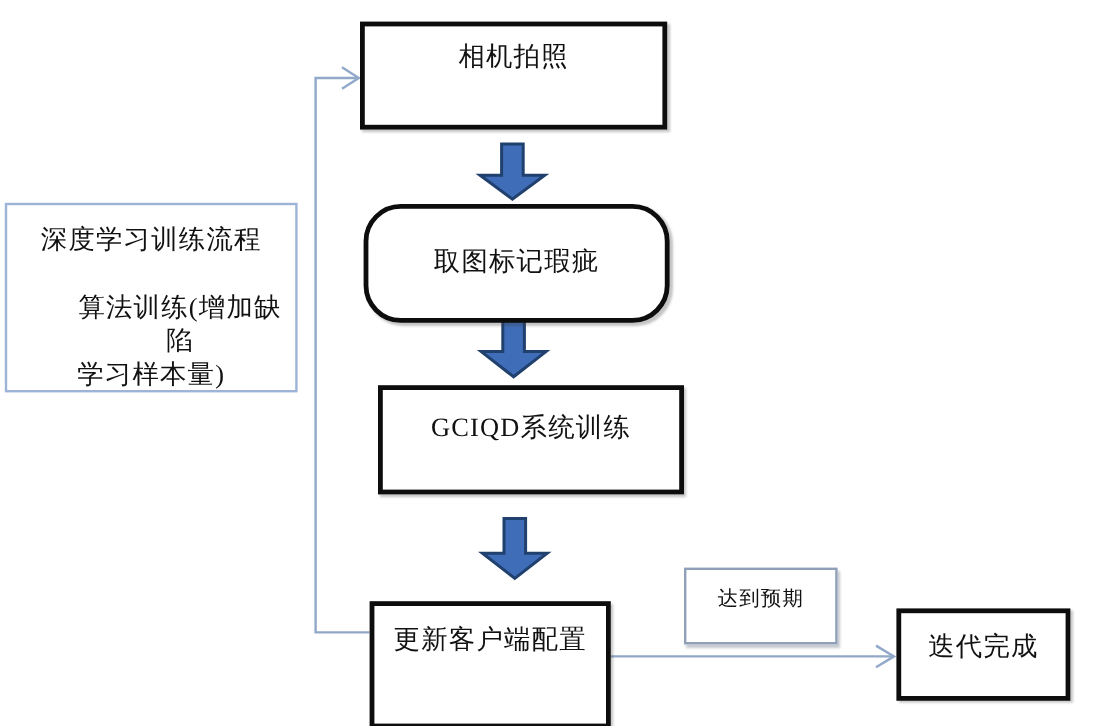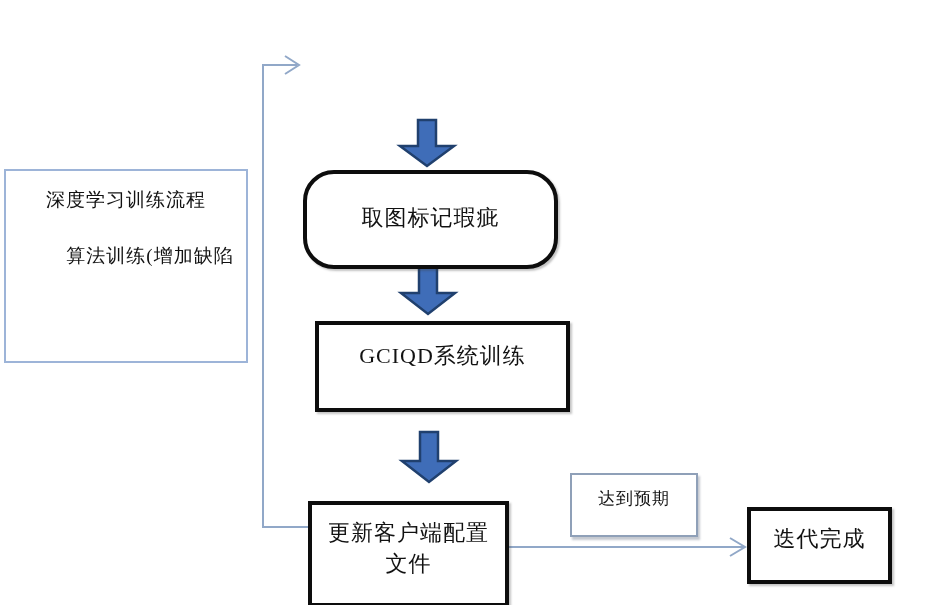--- a/index.html
+++ b/index.html
@@ -38,22 +38,22 @@
     border-width: 2px;
     box-shadow: 2px 3px 2px rgba(90,100,120,0.35);
   }
   #node-camera   { left: 300px; top: 18px;  width: 256px; height: 90px;  padding-top: 10px; }
   #node-mark     { left: 303px; top: 170px; width: 255px; height: 99px;  padding-top: 29px; border-radius: 31px; }
   #node-train    { left: 315px; top: 321px; width: 255px; height: 91px;  padding-top: 16px; font-size: 22px; }
   #node-update   { left: 308px; top: 501px; width: 201px; height: 106px; padding-top: 12px; line-height: 31px; }
   #node-done     { left: 747px; top: 507px; width: 145px; height: 77px;  padding-top: 13px; }
   #node-expected { left: 570px; top: 473px; width: 128px; height: 64px;  padding-top: 12px;
                    border-color: #8fa0b8; font-size: 17px; }
-  #note-box      { left: 4px;   top: 169px; width: 244px; height: 194px; padding-top: 15px;
-                   border-color: #9db4d8; font-size: 19px; line-height: 28px;
+  #note-box      { left: 4px;   top: 169px; width: 244px; height: 158px; padding-top: 15px;
+                   border-color: #9db4d8; font-size: 22px; line-height: 28px;
                    box-shadow: none; }
   .note-line.gap { margin-top: 28px; margin-left: 48px; }
 </style>
 </head>
 <body>
 
 <div class="canvas">
 
   <svg class="connector-layer" width="930" height="605" viewBox="0 0 930 605">
 
@@ -64,34 +64,37 @@
     <polyline points="730,538 745,547 730,556" fill="none" stroke-width="2" stroke="#91a8c8"></polyline>
 
     <polygon points="418,120 436,120 436,146 454,146 427,166 400,146 418,146" stroke-width="2.5" fill="#3f6db8" stroke="#20406e"></polygon>
     <polygon points="419,263 437,263 437,293 455,293 428,314 401,293 419,293" stroke-width="2.5" fill="#3f6db8" stroke="#20406e"></polygon>
     <polygon points="420,432 438,432 438,461 456,461 429,482 402,461 420,461" stroke-width="2.5" fill="#3f6db8" stroke="#20406e"></polygon>
   </svg>
 
   <div class="node thin" id="note-box">
     <div class="note-line">深度学习训练流程</div>
     <div class="note-line gap">算法训练(增加缺陷</div>
+    <div class="note-line">学习样本量)</div>
   </div>
 
+  <div class="node" id="node-camera">
+    <span>相机拍照</span>
+  </div>
 
   <div class="node" id="node-mark">
     <span>取图标记瑕疵</span>
   </div>
 
   <div class="node" id="node-train">
     <span>GCIQD系统训练</span>
   </div>
 
   <div class="node" id="node-update">
     <div>更新客户端配置</div>
-    <div>文件</div>
   </div>
 
   <div class="node thin" id="node-expected">
     <span>达到预期</span>
   </div>
 
   <div class="node" id="node-done">
     <span>迭代完成</span>
   </div>
 

